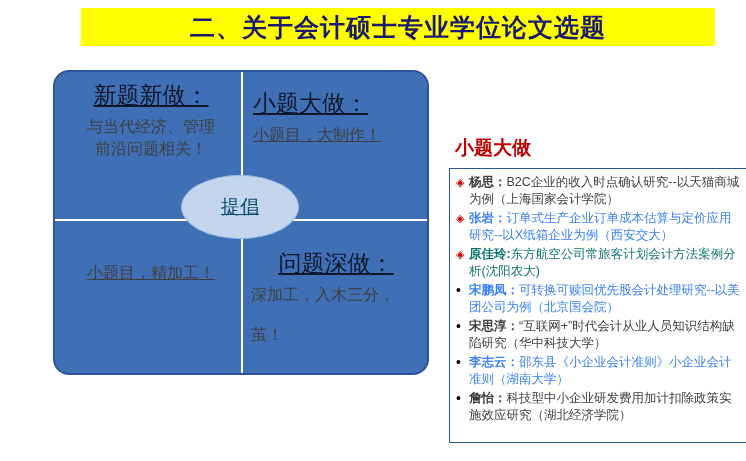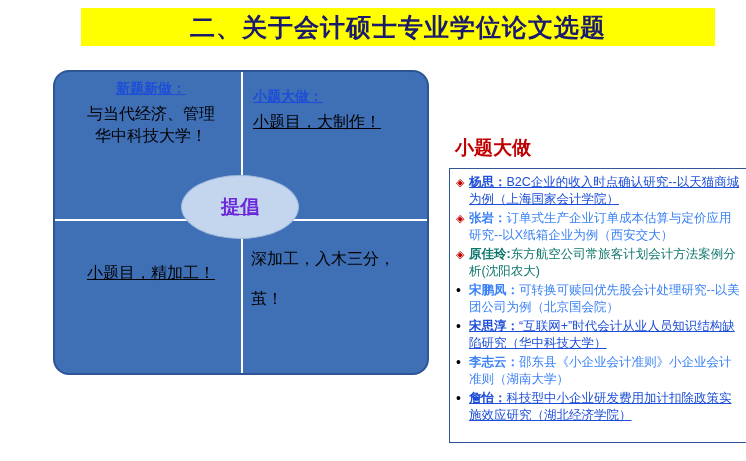--- a/index.html
+++ b/index.html
@@ -74,30 +74,30 @@
     width: 372px;
     height: 2px;
     background: #ffffff;
   }
   .cell {
     position: absolute;
     box-sizing: border-box;
     color: #ffffff;
   }
   .cell .head {
-    font-size: 14px;
-    font-weight: bold;
-    color: #1d4ed8;
+    font-size: 23px;
+    font-weight: normal;
+    color: #0f172a;
     text-decoration: underline;
     display: block;
     margin-bottom: 5px;
   }
   .cell .body {
     font-size: 16px;
-    color: #000000;
+    color: #404040;
     line-height: 1.38;
   }
   .cell .body.u {
     text-decoration: underline;
   }
 
   
   #cell-tl {
     left: 42px;
     top: 80px;
@@ -136,22 +136,22 @@
     height: 62px;
     background: #c3d6ee;
     border: 1px solid #9dbadd;
     border-radius: 50%;
     display: flex;
     align-items: center;
     justify-content: center;
   }
   .center-oval span {
     font-size: 19px;
-    font-weight: bold;
-    color: #6d28d9;
+    font-weight: normal;
+    color: #0c4a6e;
     text-decoration: underline;
   }
 
   
   .right-title {
     position: absolute;
     left: 430px;
     top: 135px;
     width: 300px;
     text-align: left;
@@ -187,50 +187,51 @@
   .item-text {
     font-size: 12.5px;
     line-height: 1.32;
     flex: 1 1 auto;
   }
   .item-text .nm {
     font-weight: bold;
   }
   .c-black { color: #3b82f6; }
   .c-blue  { color: #0f766e; }
-  .c-red   { color: #1d4ed8; text-decoration: underline; }
+  .c-red   { color: #404040; }
 </style>
 </head>
 <body>
 
 <div class="slide">
 
   <div class="title-band"></div>
   <div class="title-text">二、关于会计硕士专业学位论文选题</div>
 
   <div class="quad-box"></div>
   <div class="quad-line-v"></div>
   <div class="quad-line-h"></div>
 
   <div class="cell" id="cell-tl">
     <span class="head">新题新做：</span>
     <span class="body">与当代经济、管理</span><br>
-    <span class="body">华中科技大学！</span>
+    <span class="body">前沿问题相关！</span>
   </div>
 
   <div class="cell" id="cell-tr">
     <span class="head">小题大做：</span>
     <span class="body u">小题目，大制作！</span>
   </div>
 
   <div class="cell" id="cell-bl">
     <span class="body u">小题目，精加工！</span>
   </div>
 
   <div class="cell" id="cell-br">
+    <span class="head">问题深做：</span>
     <span class="body">深加工，入木三分，</span><br>
     <br>
     <span class="body">茧！</span>
   </div>
 
   <div class="center-oval">
     <span>提倡</span>
   </div>
 
   <div class="right-title">小题大做</div>

